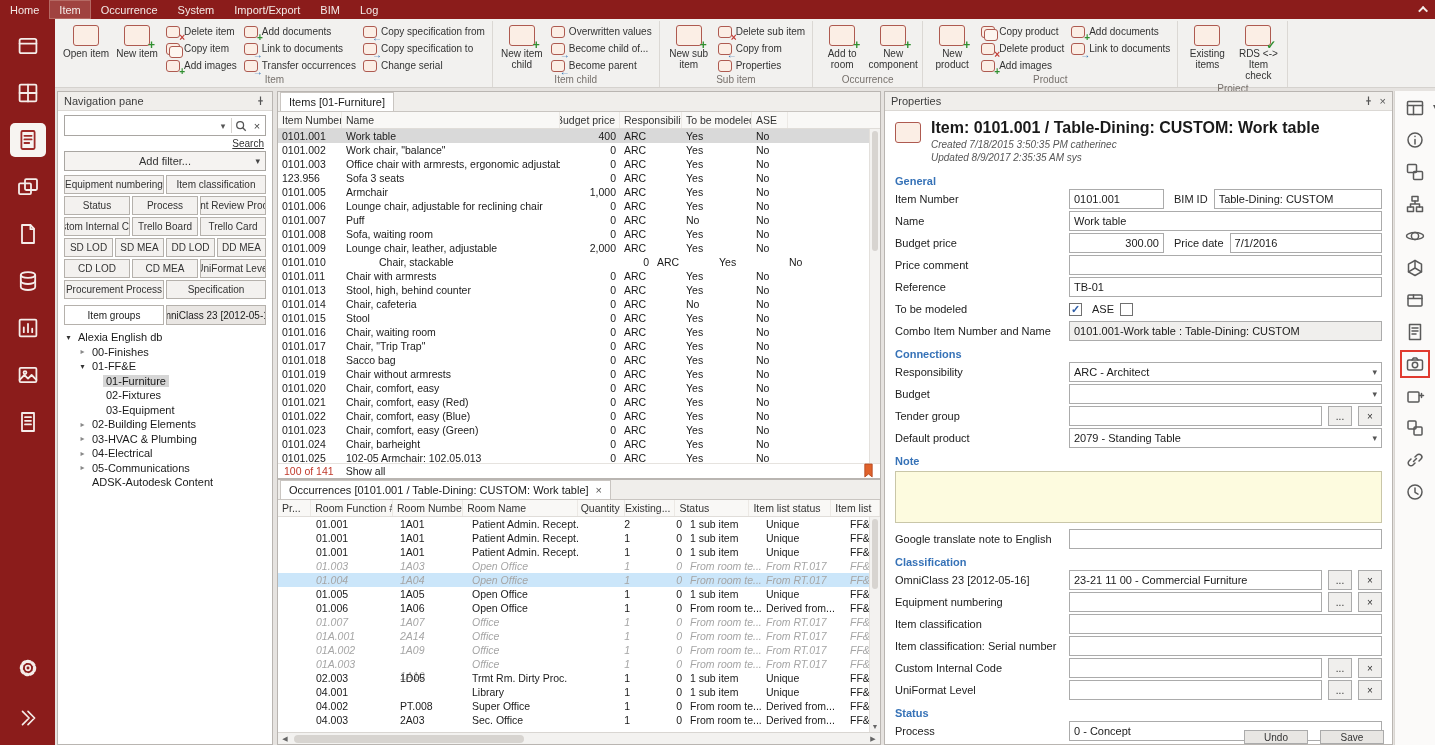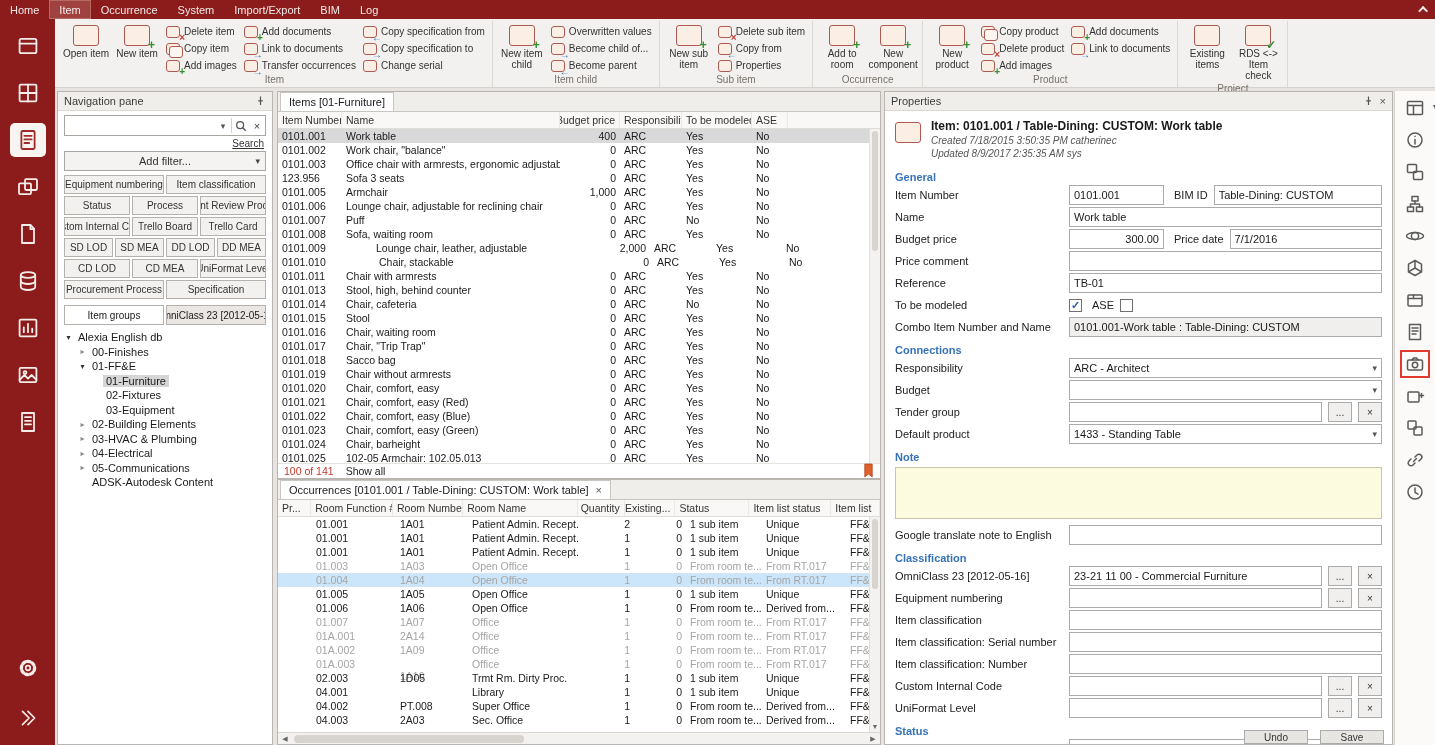--- a/index.html
+++ b/index.html
@@ -75,21 +75,21 @@
   .tabbar { height:20px; background:#F0EEEB; display:flex; align-items:flex-end; border-bottom:1px solid #C9C5C1; padding-left:2px; flex:none; }
   .tab { background:#fff; border:1px solid #C9C5C1; border-bottom:none; height:19px; padding:0 8px; display:flex; align-items:center; gap:7px; font-size:11px; white-space:nowrap; }
   .tab .tclose { color:#555; font-size:11px; cursor:pointer; }
   .tbl-header { display:flex; height:17px; border-bottom:1px solid #E0DDD9; color:#333; background:#F9F8F6; flex:none; }
   .hcell { padding:0 4px; display:flex; align-items:center; overflow:hidden; white-space:nowrap; border-right:1px solid #ECE9E5; font-size:10.5px; }
   .hcell.right { justify-content:flex-end; }
   .tbl-body { flex:1; overflow:hidden; position:relative; }
   .trow { display:flex; height:14px; align-items:center; font-size:10.5px; }
   .trow.selected { background:#D9D9D9; }
   .trow.occsel { background:#CBE6FA; }
-  .trow.muted { color:#A5A5A5; }
+  .trow.muted { color:#A5A5A5;font-style:italic; }
   .tcell { padding:0 4px; overflow:hidden; white-space:nowrap; flex:none; }
   .tcell.right { text-align:right; }
   .vscroll { position:absolute; right:0; top:0; bottom:0; width:11px; background:#F3F2F0; border-left:1px solid #E3E0DC; }
   .vthumb { position:absolute; left:2px; right:2px; background:#D7D4D0; border-radius:4px; }
   .vs-btn { position:absolute; left:0; right:0; height:11px; display:flex; align-items:center; justify-content:center; font-size:7px; color:#666; }
   .items-footer { height:15px; display:flex; align-items:center; gap:12px; padding:0 6px; border-top:1px solid #E6E3DF; font-size:10.5px; flex:none; }
   .count { color:#C0392B; }
   .showall { color:#222; cursor:pointer; }
   .bookmark { margin-left:auto; }
 
@@ -97,21 +97,21 @@
   #occ-panel { left:277px; top:479px; width:604px; height:266px; display:flex; flex-direction:column; }
   .hscroll { height:12px; border-top:1px solid #D9D6D2; background:#F3F2F0; display:flex; align-items:center; margin-top:auto; flex:none; }
   .hs-btn { width:14px; text-align:center; font-size:7px; color:#666; }
   .hs-thumb { height:8px; background:#D7D4D0; border-radius:4px; width:230px; margin:0 2px; }
 
   
   #props-panel { left:884px; top:91px; width:509px; height:654px; display:flex; flex-direction:column; overflow:hidden; }
   .props-body { flex:1; overflow:hidden; position:relative; }
   .ptitle-row { display:flex; gap:10px; padding:8px 10px 4px; align-items:flex-start; }
   .ptitle-icon { margin-top:3px; }
-  .ptitle { font-size:12px; font-weight:bold; margin-bottom:2px; }
+  .ptitle { font-size:16px; font-weight:bold; margin-bottom:2px; }
   .pmeta { font-size:10px; font-style:italic; color:#555; line-height:1.25; }
   .psection { color:#3672B7; font-weight:bold; margin:7px 10px 2px; font-size:11px; }
   .prow { display:flex; align-items:center; margin:2px 10px; gap:6px; min-height:20px; }
   .plabel { width:168px; flex:none; color:#222; }
   .plabel-mid { flex:none; color:#222; padding-left:4px; }
   .pinput { height:20px; border:1px solid #ABABAB; background:#fff; padding:0 4px; font:11px "Liberation Sans",sans-serif; flex:1; min-width:0; color:#1a1a1a; }
   .pinput.small { flex:none; width:95px; }
   .pinput.right { text-align:right; }
   .pinput.readonly { background:#F0EFED; }
   .pselect { height:20px; border:1px solid #ABABAB; background:#fff; flex:1; min-width:0; display:flex; align-items:center; padding:0 4px; cursor:default; }
@@ -649,21 +649,21 @@
       <div class="trow">
         <div class="tcell" style="width: 64px;">0101.008</div>
         <div class="tcell" style="width: 218px;">Sofa, waiting room</div>
         <div class="tcell right" style="width: 60px;">0</div>
         <div class="tcell" style="width: 62px;">ARC</div>
         <div class="tcell" style="width: 70px;">Yes</div>
         <div class="tcell" style="width: 36px;">No</div>
       </div>
       <div class="trow">
         <div class="tcell" style="width: 64px;">0101.009</div>
-        <div class="tcell" style="width: 218px; margin-left: 30px;">Lounge chair, leather, adjustable</div>
+        <div class="tcell" style="width: 218px;">Lounge chair, leather, adjustable</div>
         <div class="tcell right" style="width: 60px;">2,000</div>
         <div class="tcell" style="width: 62px;">ARC</div>
         <div class="tcell" style="width: 70px;">Yes</div>
         <div class="tcell" style="width: 36px;">No</div>
       </div>
       <div class="trow">
         <div class="tcell" style="width: 64px;">0101.010</div>
         <div class="tcell" style="width: 218px; margin-left: 33px;">Chair, stackable</div>
         <div class="tcell right" style="width: 60px;">0</div>
         <div class="tcell" style="width: 62px;">ARC</div>
@@ -1068,21 +1068,21 @@
     </div>
     <div class="prow">
       <span class="plabel">Tender group</span>
       <input class="pinput" value="" style="">
       <button class="mini">...</button>
       <button class="mini">×</button>
     </div>
     <div class="prow">
       <span class="plabel">Default product</span>
       <div class="pselect">
-        <span class="sel-text">1433 - Standing Table</span>
+        <span class="sel-text">2079 - Standing Table</span>
         <span class="sel-caret">▾</span>
       </div>
     </div>
 
     <div class="psection">Note</div>
     <textarea class="note" style=""></textarea>
     <div class="prow">
       <span class="plabel">Google translate note to English</span>
       <input class="pinput" value="" style="">
     </div>
@@ -1099,24 +1099,20 @@
       <input class="pinput" value="" style="">
       <button class="mini">...</button>
       <button class="mini">×</button>
     </div>
     <div class="prow">
       <span class="plabel">Item classification</span>
       <input class="pinput" value="" style="">
     </div>
     <div class="prow">
       <span class="plabel">Item classification: Serial number</span>
-      <input class="pinput" value="" style="">
-    </div>
-    <div class="prow">
-      <span class="plabel">Item classification: Number</span>
       <input class="pinput" value="" style="">
     </div>
     <div class="prow">
       <span class="plabel">Custom Internal Code</span>
       <input class="pinput" value="" style="">
       <button class="mini">...</button>
       <button class="mini">×</button>
     </div>
     <div class="prow">
       <span class="plabel" able="false">UniFormat Level</span>

